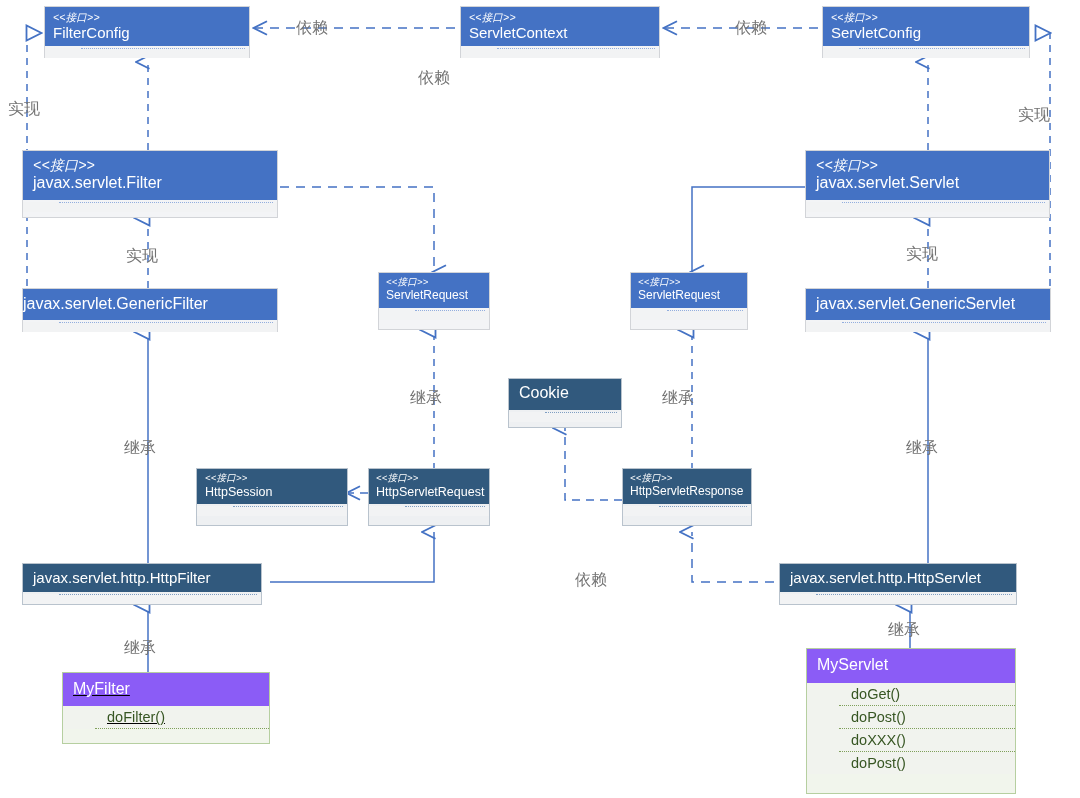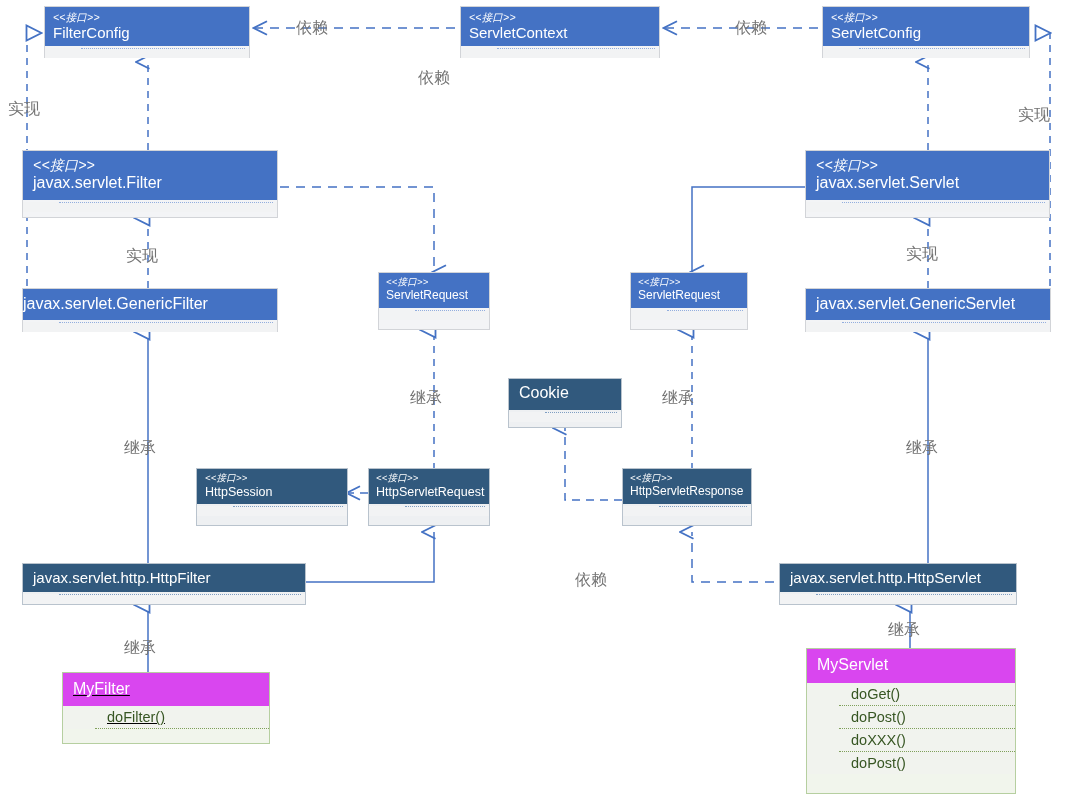--- a/index.html
+++ b/index.html
@@ -20,21 +20,21 @@
 
   .blue{background:#f3f4f6;border-color:#d2d4d8;}
   .blue .hdr{background:#4472c4;}
   .blue .emptybar{border-top:1px dotted #93aede;}
 
   .dark{background:#eef0f2;border-color:#b9c3cd;}
   .dark .hdr{background:#31597d;}
   .dark .emptybar{border-top:1px dotted #7f9ec2;}
 
   .green{background:#f1f5ec;border-color:#b6cfa0;}
-  .green .hdr{background:#d946ef;}
+  .green .hdr{background:#8b5cf6;}
 
   .lbl{position:absolute;color:#737373;font-size:15px;white-space:nowrap;font-family:"DejaVu Sans","Liberation Sans",sans-serif;}
   .lbl.big{font-size:16px;}
 </style>
 </head>
 <body>
 
 <div id="stage">
 
   <svg id="wires" viewBox="0 0 1080 798">
@@ -223,21 +223,21 @@
   <div class="node dark" style="left:622px;top:468px;width:130px;height:58px;">
     <div class="hdr" style="padding:4px 7px 5px 7px;">
       <span class="stereo" style="font-size:9.5px;">&lt;&lt;接口&gt;&gt;</span>
       <span class="nm sm" style="font-size:12px;">HttpServletResponse</span>
     </div>
     <div class="compart">
         <div class="emptybar"></div>
       </div>
   </div>
 
-  <div class="node dark" style="left:22px;top:563px;width:284px;height:42px;">
+  <div class="node dark" style="left:22px;top:563px;width:240px;height:42px;">
     <div class="hdr" style="padding:5px 10px 6px 10px;">
       <span class="nm" style="font-size:15px;">javax.servlet.http.HttpFilter</span>
     </div>
     <div class="compart">
         <div class="emptybar"></div>
       </div>
   </div>
 
   <div class="node dark" style="left:779px;top:563px;width:238px;height:42px;">
     <div class="hdr" style="padding:5px 10px 6px 10px;">

